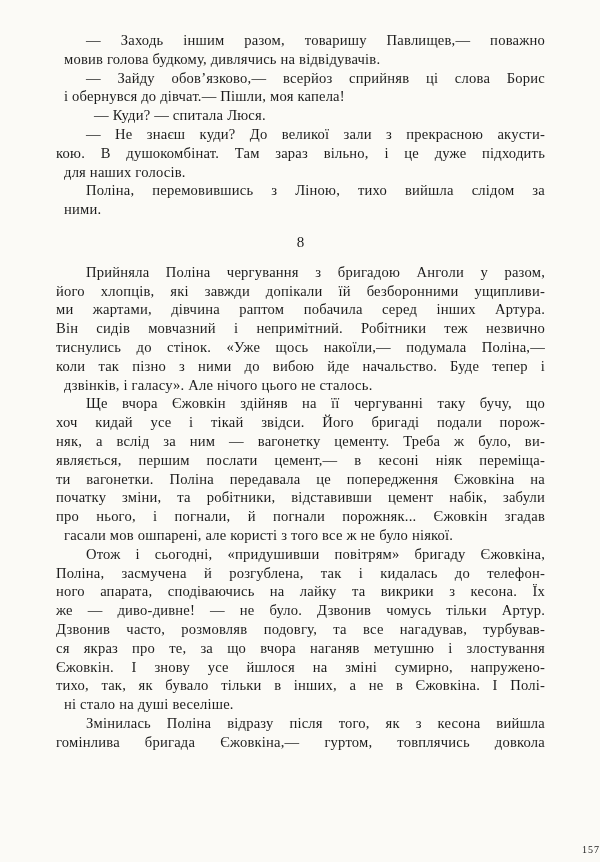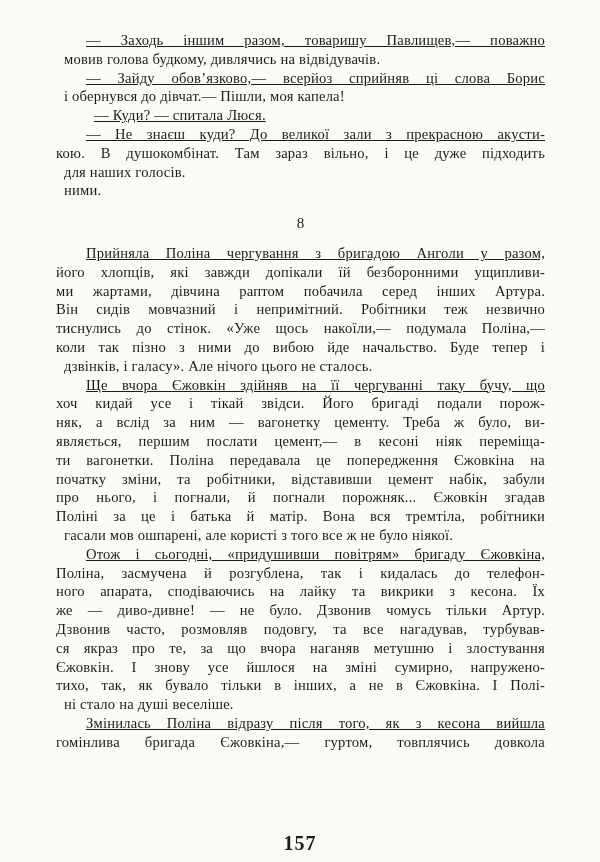--- a/index.html
+++ b/index.html
@@ -31,41 +31,39 @@
   .paragraph {
     margin: 0;
   }
   .line {
     text-align: justify;
     text-align-last: justify;
     -moz-text-align-last: justify;
   }
   .line.first {
     text-indent: 30px;
-    text-decoration: underline;
   }
   .line.last {
     text-align-last: left;
     margin-left: 8px;
     -moz-text-align-last: left;
   }
   .section-heading {
     text-align: center;
     font-size: 15px;
     margin: 14px 0 11px 0;
   }
   .page-number {
     position: absolute;
     left: 0;
     right: 0;
     bottom: 7px;
-    text-align: center;
-    font-size: 20px;
+    text-align: right;
+    font-size: 10px;
     letter-spacing: 1px;
-    font-weight: bold;
   }
 </style>
 </head>
 <body style="background: rgb(251, 250, 246); color: rgb(28, 28, 28);">
 
 <div class="page">
   <div class="text-block" id="content">
       <div class="paragraph">
         <div class="line first">— Заходь іншим разом, товаришу Павлищев,— поважно</div>
         <div class="line last">мовив голова будкому, дивлячись на відвідувачів.</div>
@@ -76,41 +74,41 @@
       </div>
       <div class="paragraph">
         <div class="line first last">— Куди? — спитала Люся.</div>
       </div>
       <div class="paragraph">
         <div class="line first">— Не знаєш куди? До великої зали з прекрасною акусти-</div>
         <div class="line">кою. В душокомбінат. Там зараз вільно, і це дуже підходить</div>
         <div class="line last">для наших голосів.</div>
       </div>
       <div class="paragraph">
+        <div class="line first">Поліна, перемовившись з Ліною, тихо вийшла слідом за</div>
         <div class="line last">ними.</div>
       </div>
       <div class="section-heading">8</div>
       <div class="paragraph">
         <div class="line first">Прийняла Поліна чергування з бригадою Анголи у разом,</div>
         <div class="line">його хлопців, які завжди допікали їй безборонними ущипливи-</div>
         <div class="line">ми жартами, дівчина раптом побачила серед інших Артура.</div>
         <div class="line">Він сидів мовчазний і непримітний. Робітники теж незвично</div>
         <div class="line">тиснулись до стінок. «Уже щось накоїли,— подумала Поліна,—</div>
         <div class="line">коли так пізно з ними до вибою йде начальство. Буде тепер і</div>
         <div class="line last">дзвінків, і галасу». Але нічого цього не сталось.</div>
       </div>
       <div class="paragraph">
         <div class="line first">Ще вчора Єжовкін здійняв на її чергуванні таку бучу, що</div>
         <div class="line">хоч кидай усе і тікай звідси. Його бригаді подали порож-</div>
         <div class="line">няк, а вслід за ним — вагонетку цементу. Треба ж було, ви-</div>
         <div class="line">являється, першим послати цемент,— в кесоні ніяк переміща-</div>
         <div class="line">ти вагонетки. Поліна передавала це попередження Єжовкіна на</div>
         <div class="line">початку зміни, та робітники, відставивши цемент набік, забули</div>
         <div class="line">про нього, і погнали, й погнали порожняк... Єжовкін згадав</div>
-        <div class="line">Поліні за це і батька й матір. Вона вся тремтіла, робітники</div>
         <div class="line last">гасали мов ошпарені, але користі з того все ж не було ніякої.</div>
       </div>
       <div class="paragraph">
         <div class="line first">Отож і сьогодні, «придушивши повітрям» бригаду Єжовкіна,</div>
         <div class="line">Поліна, засмучена й розгублена, так і кидалась до телефон-</div>
         <div class="line">ного апарата, сподіваючись на лайку та викрики з кесона. Їх</div>
         <div class="line">же — диво-дивне! — не було. Дзвонив чомусь тільки Артур.</div>
         <div class="line">Дзвонив часто, розмовляв подовгу, та все нагадував, турбував-</div>
         <div class="line">ся якраз про те, за що вчора наганяв метушню і злостування</div>
         <div class="line">Єжовкін. І знову усе йшлося на зміні сумирно, напружено-</div>

